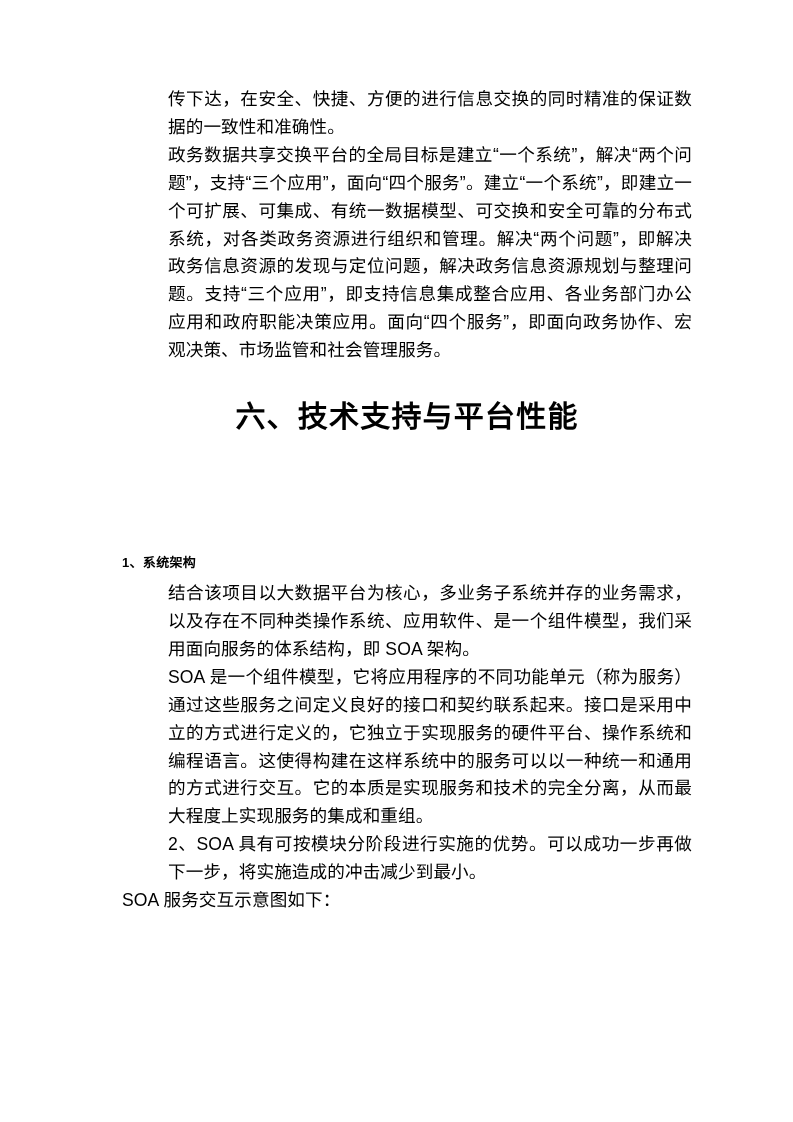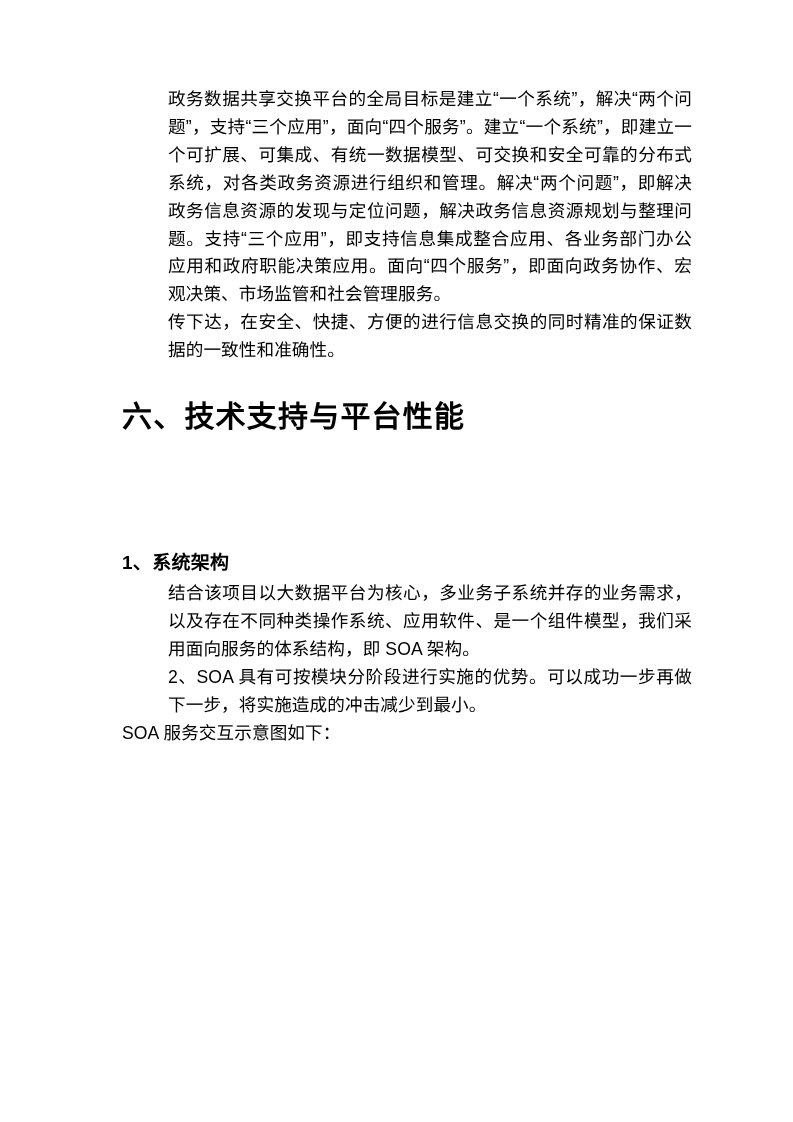--- a/index.html
+++ b/index.html
@@ -49,60 +49,62 @@
 
   
   .h1 {
     margin: 0;
     padding: 0;
     font-size: 30px;
     line-height: 44px;
     font-weight: 700;
     letter-spacing: 1.2px;
     font-family: "Liberation Sans", "DejaVu Sans", sans-serif;
+    text-align: center;
   }
 
   
   .h2 {
     margin: 0;
     padding: 0;
-    font-size: 19px;
+    font-size: 13px;
     line-height: 28px;
     font-weight: 700;
     letter-spacing: 0.3px;
     font-family: "Liberation Sans", "DejaVu Sans", sans-serif;
   }
 
   
   .gap-h1-top   { height: 30px; }
   .gap-h1-bot   { height: 110px; }
   .gap-h2-bot   { height: 3px; }
 </style>
 </head>
 <body>
 
 <div class="page">
   <div class="content">
 
+    <p class="para">传下达，在安全、快捷、方便的进行信息交换的同时精准的保证数据的一致性和准确性。</p>
+
     <p class="para">政务数据共享交换平台的全局目标是建立“一个系统”，解决“两个问题”，支持“三个应用”，面向“四个服务”。建立“一个系统”，即建立一个可扩展、可集成、有统一数据模型、可交换和安全可靠的分布式系统，对各类政务资源进行组织和管理。解决“两个问题”，即解决政务信息资源的发现与定位问题，解决政务信息资源规划与整理问题。支持“三个应用”，即支持信息集成整合应用、各业务部门办公应用和政府职能决策应用。面向“四个服务”，即面向政务协作、宏观决策、市场监管和社会管理服务。</p>
-
-    <p class="para">传下达，在安全、快捷、方便的进行信息交换的同时精准的保证数据的一致性和准确性。</p>
 
     <div class="gap-h1-top"></div>
 
     <h1 class="h1">六、技术支持与平台性能</h1>
 
     <div class="gap-h1-bot"></div>
 
     <h2 class="h2">1、系统架构</h2>
 
     <div class="gap-h2-bot"></div>
 
     <p class="para">结合该项目以大数据平台为核心，多业务子系统并存的业务需求，以及存在不同种类操作系统、应用软件、是一个组件模型，我们采用面向服务的体系结构，即 SOA 架构。</p>
 
+    <p class="para">SOA 是一个组件模型，它将应用程序的不同功能单元（称为服务）通过这些服务之间定义良好的接口和契约联系起来。接口是采用中立的方式进行定义的，它独立于实现服务的硬件平台、操作系统和编程语言。这使得构建在这样系统中的服务可以以一种统一和通用的方式进行交互。它的本质是实现服务和技术的完全分离，从而最大程度上实现服务的集成和重组。</p>
 
 
 
 
     <p class="para">2、SOA 具有可按模块分阶段进行实施的优势。可以成功一步再做下一步，将实施造成的冲击减少到最小。</p>
 
     <p class="para flush">SOA 服务交互示意图如下：</p>
 
   </div>
 </div>

